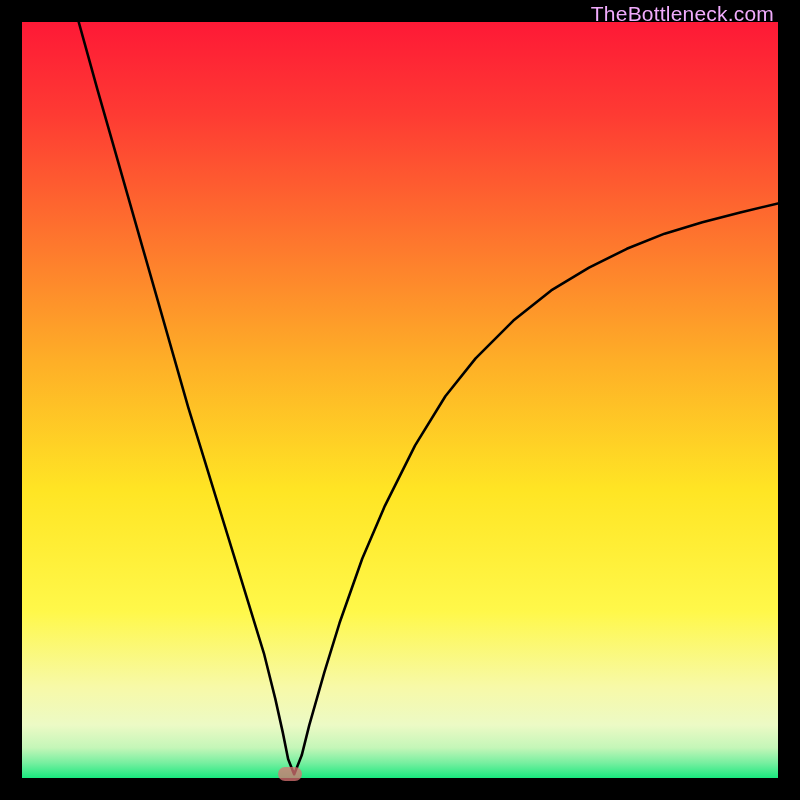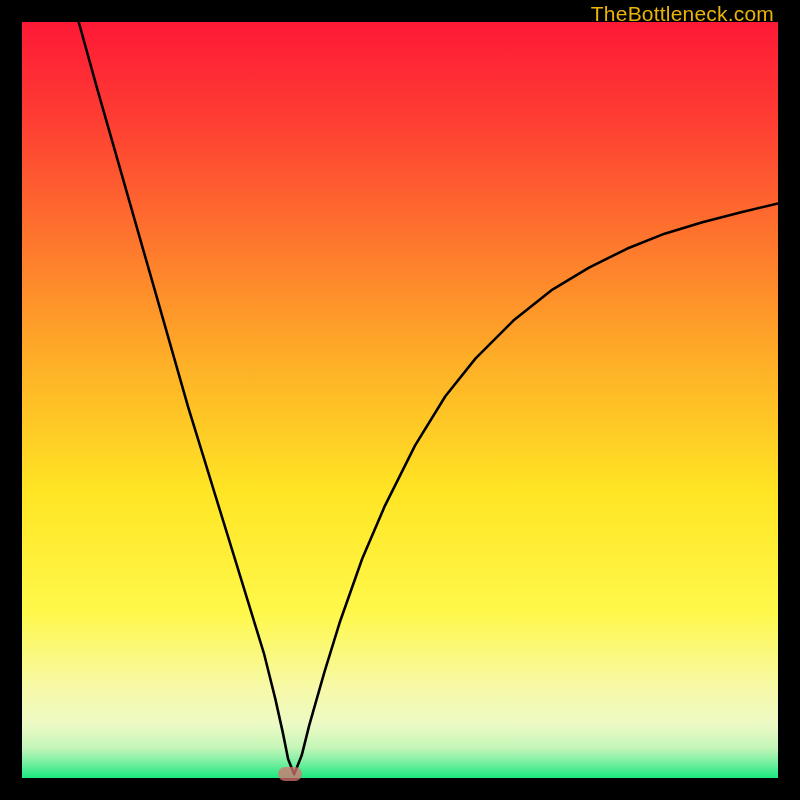--- a/index.html
+++ b/index.html
@@ -25,21 +25,21 @@
     top: 0;
     width: 756px;
     height: 756px;
   }
   .watermark {
     position: absolute;
     top: 2px;
     right: 26px;
     font-size: 21px;
     font-weight: 500;
-    color: #eab308;
+    color: #f0abfc;
     letter-spacing: 0.2px;
   }
   svg.curve {
     position: absolute;
     left: 22px;
     top: 22px;
     width: 756px;
     height: 756px;
   }
   .marker {

